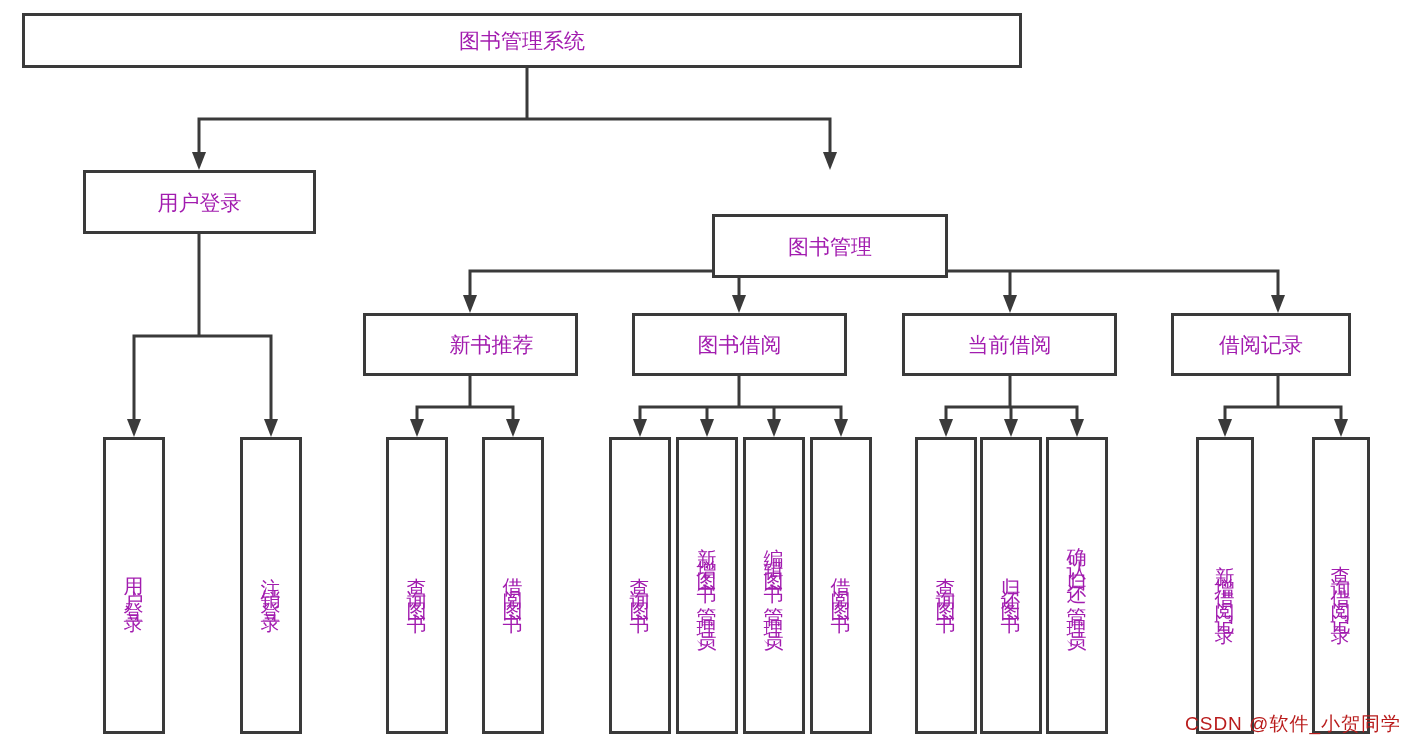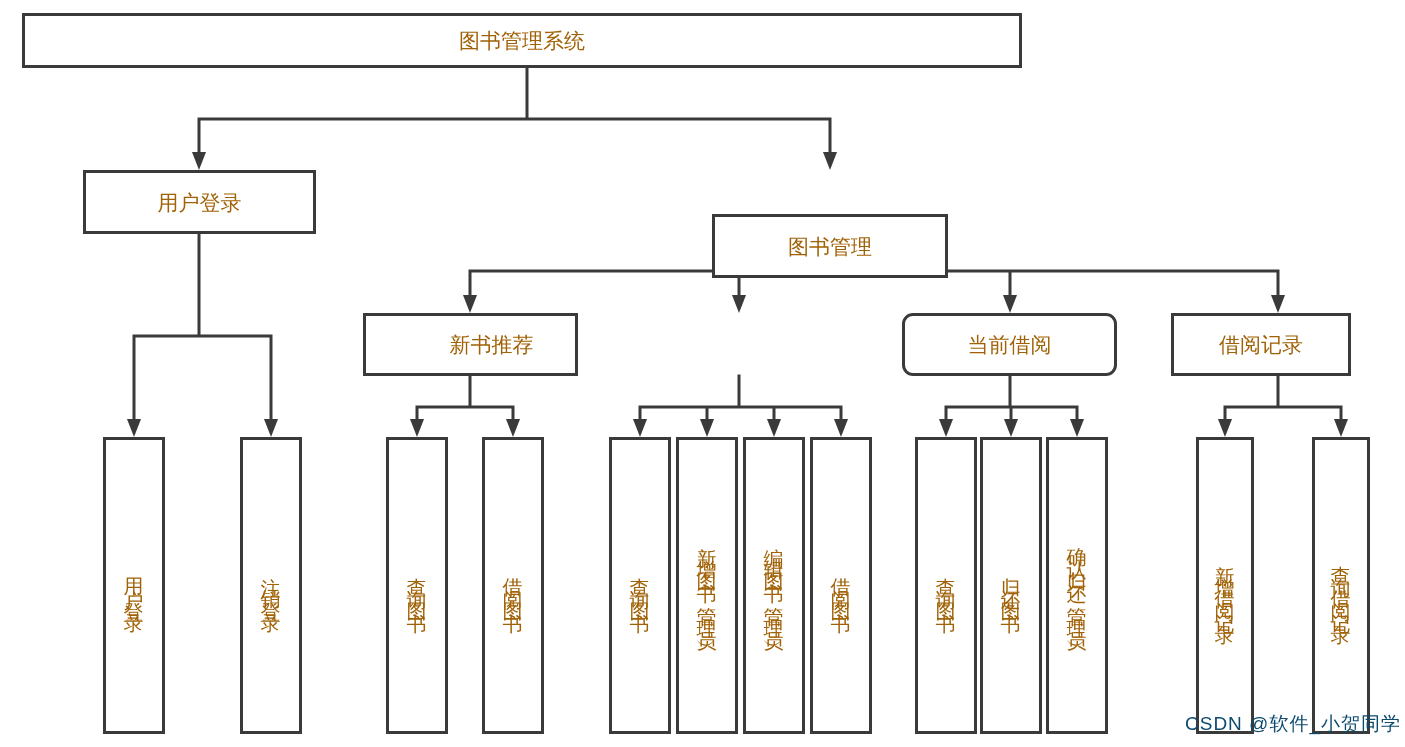--- a/index.html
+++ b/index.html
@@ -23,42 +23,42 @@
     height: 747px;
   }
   .node {
     position: absolute;
     box-sizing: border-box;
     border: 3px solid #3a3a3a;
     background: #ffffff;
     display: flex;
     align-items: center;
     justify-content: center;
-    color: #a16207;
+    color: #a21caf;
     font-size: 21px;
     line-height: 1;
     white-space: nowrap;
   }
   .node.leaf .vtext {
     writing-mode: vertical-rl;
     text-orientation: mixed;
     font-size: 20px;
     letter-spacing: 12px;
     line-height: 1;
     white-space: nowrap;
   }
   
   .n-root    { left: 22px;   top: 13px;  width: 1000px; height: 55px; }
   
   .n-login   { left: 83px;   top: 170px; width: 233px;  height: 64px; }
   .n-mgmt    { left: 712px;  top: 170px; width: 236px;  height: 64px; margin-top: 44px; }
   
   .n-newbook { left: 363px;  top: 313px; width: 215px;  height: 63px; padding-left: 42px; }
   .n-borrow  { left: 632px;  top: 313px; width: 215px;  height: 63px; }
-  .n-current { left: 902px;  top: 313px; width: 215px;  height: 63px; border-radius: 11px; }
+  .n-current { left: 902px;  top: 313px; width: 215px;  height: 63px; }
   .n-record  { left: 1171px; top: 313px; width: 180px;  height: 63px; }
   
   .leaf      { top: 437px; height: 297px; width: 62px; }
   .n-l-login1  { left: 103px; }
   .n-l-login2  { left: 240px; }
   .n-l-nb1     { left: 386px; }
   .n-l-nb2     { left: 482px; }
   .n-l-bb1     { left: 609px; }
   .n-l-bb2     { left: 676px; }
   .n-l-bb3     { left: 743px; }
@@ -66,21 +66,21 @@
   .n-l-cb1     { left: 915px; }
   .n-l-cb2     { left: 980px; }
   .n-l-cb3     { left: 1046px; }
   .n-l-rc1     { left: 1196px; width: 58px; }
   .n-l-rc2     { left: 1312px; width: 58px; }
   .watermark {
     position: absolute;
     left: 1185px;
     top: 711px;
     font-size: 19px;
-    color: #0c4a6e;
+    color: #b91c1c;
     letter-spacing: 1px;
     z-index: 5;
     white-space: nowrap;
   }
 </style>
 </head>
 <body>
 
 <div class="canvas">
 
@@ -131,20 +131,23 @@
   <div class="node n-login">
     <span>用户登录</span>
   </div>
   <div class="node n-mgmt">
     <span>图书管理</span>
   </div>
 
   <div class="node n-newbook">
     <span>新书推荐</span>
   </div>
+  <div class="node n-borrow">
+    <span>图书借阅</span>
+  </div>
   <div class="node n-current">
     <span>当前借阅</span>
   </div>
   <div class="node n-record">
     <span>借阅记录</span>
   </div>
 
   <div class="node leaf n-l-login1">
     <span class="vtext">用户登录</span>
   </div>

